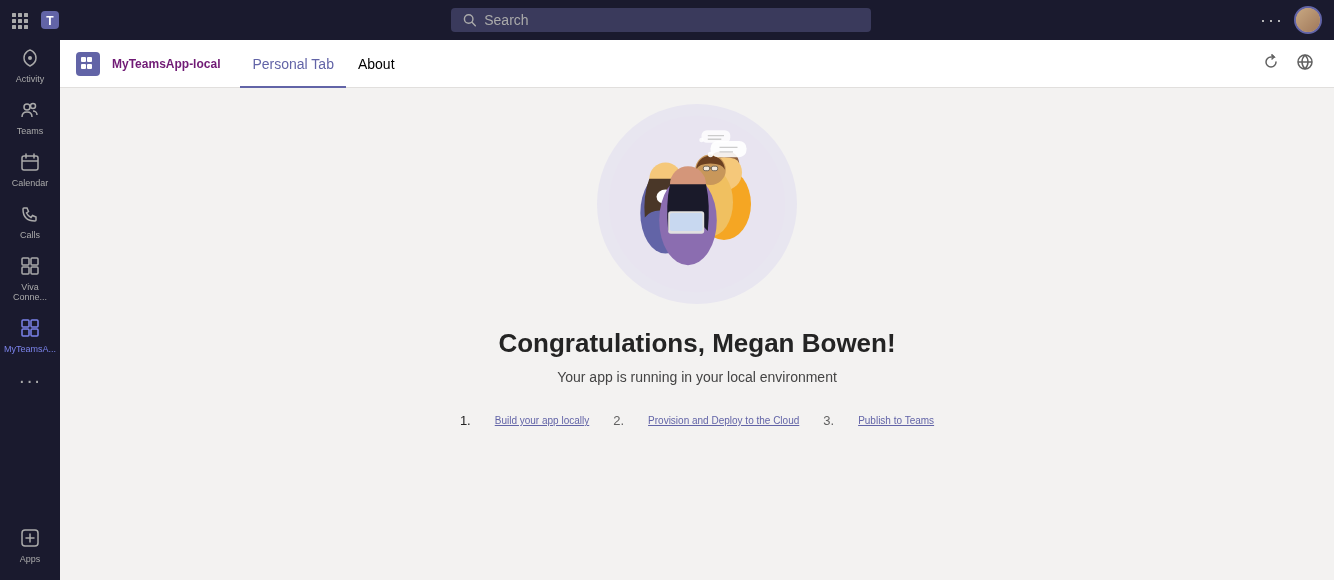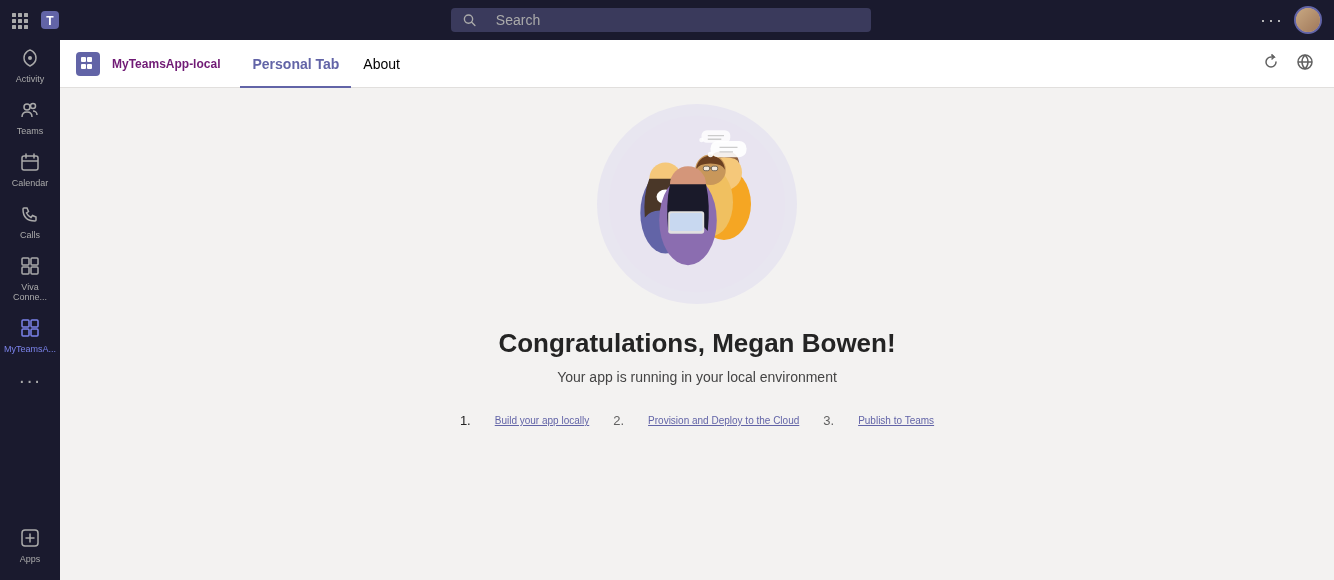--- a/index.html
+++ b/index.html
@@ -10,21 +10,21 @@
       position: fixed; top: 0; left: 0; right: 0; height: 40px;
       background: #1a1a2e; display: flex; align-items: center;
       justify-content: space-between; z-index: 100; padding: 0 12px;
     }
     .topbar-left { display: flex; align-items: center; gap: 10px; }
     .topbar-center { flex: 1; display: flex; justify-content: center; }
     .topbar-right { display: flex; align-items: center; gap: 10px; }
 
     .search-box {
       display: flex; align-items: center; background: #3a3a5c;
-      border-radius: 4px; padding: 4px 12px; width: 420px; gap: 20px;
+      border-radius: 4px; padding: 4px 12px; width: 420px; gap: 8px;
     }
     .search-box input {
       background: transparent; border: none; outline: none;
       color: #ccc; font-size: 14px; width: 100%;
     }
     .search-box input::placeholder { color: #aaa; }
 
     .dots-icon { color: #ccc; font-size: 18px; cursor: pointer; letter-spacing: 2px; }
     .avatar { width: 28px; height: 28px; border-radius: 50%; background: #c8a882; overflow: hidden; display: flex; align-items: center; justify-content: center; cursor: pointer; border: 2px solid #6264a7; }
     .avatar-inner { width: 100%; height: 100%; background: linear-gradient(135deg, #c8a882 0%, #a0785a 100%); border-radius: 50%; }
@@ -67,21 +67,21 @@
     }
     .app-title {
       font-size: 12px; font-weight: 600; color: #701a75;
     }
     .tabs { display: flex; align-items: flex-end; height: 100%; gap: 0; margin-left: 8px; }
     .tab {
       padding: 0 12px; height: 100%; display: flex; align-items: center;
       font-size: 14px; color: #000000; cursor: pointer; border-bottom: 2px solid transparent;
       position: relative; top: 1px;
     }
-    .tab.active { color: #6264a7; border-bottom: 2px solid #6264a7; font-weight: 700; }
+    .tab.active { color: #6264a7; border-bottom: 2px solid #6264a7; font-weight: 400; }
     .header-actions { margin-left: auto; display: flex; gap: 8px; align-items: center; }
     .header-btn { background: none; border: none; cursor: pointer; color: #616161; font-size: 16px; padding: 4px; }
 
     
     .main-content {
       margin-left: 60px; margin-top: 88px; flex: 1; background: #f3f2f1;
       display: flex; flex-direction: column; align-items: center;
       padding: 16px 0; overflow-y: auto; min-height: calc(580px - 88px);
       width: calc(1334px - 60px);
     }

